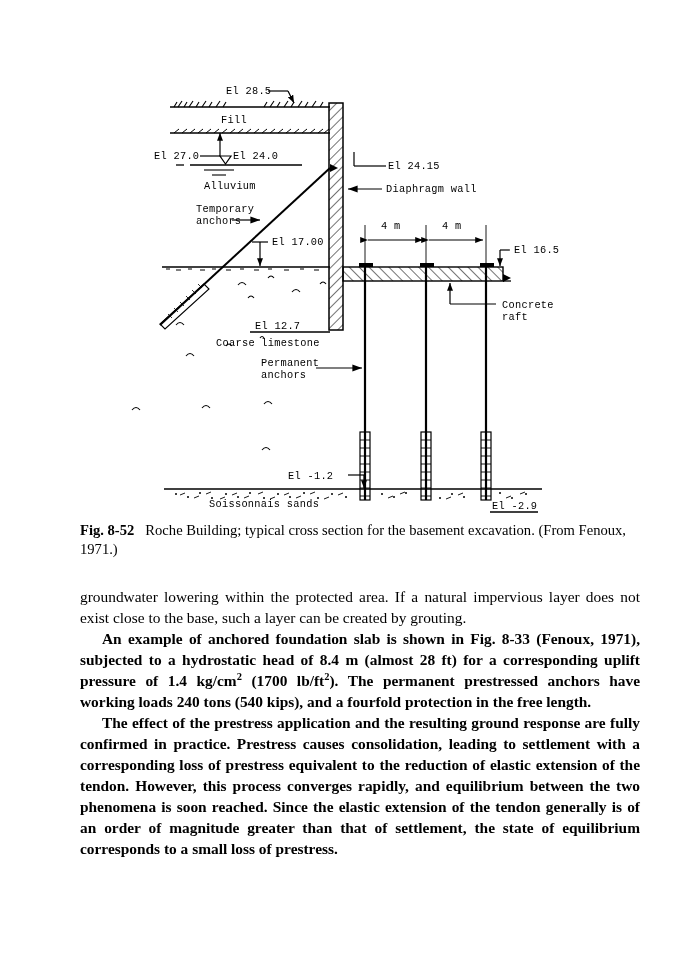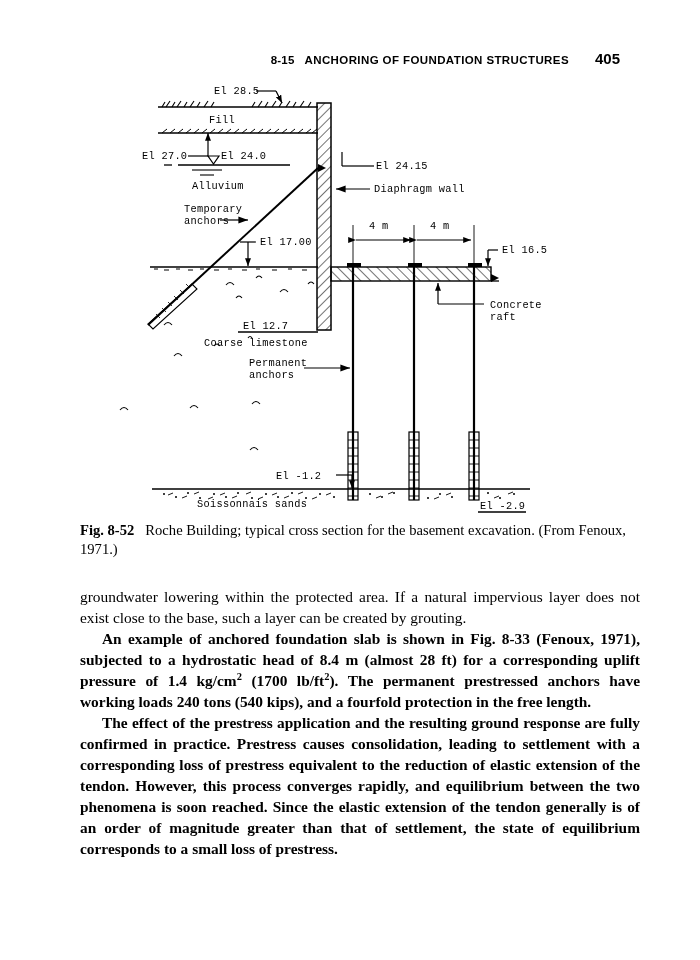--- a/index.html
+++ b/index.html
@@ -45,21 +45,21 @@
   }
   .runhead .pageno {
     font-size: 15px;
     font-weight: bold;
     margin-left: 26px;
   }
 
   
   .figure {
     position: absolute;
-    left: 80px;
+    left: 92px;
     top: 70px;
     width: 560px;
     height: 445px;
   }
   .figure svg { display: block; }
 
   .fig-caption {
     position: absolute;
     left: 80px;
     top: 521px;
@@ -92,25 +92,20 @@
     font-size: 10.3px;
     letter-spacing: 0.3px;
     white-space: pre;
   }
 </style>
 </head>
 <body>
 
 <div class="page">
 
-  <div class="runhead">
-    <span class="sect">8-15</span>
-    <span class="title">ANCHORING OF FOUNDATION STRUCTURES</span>
-    <span class="pageno">405</span>
-  </div>
 
   <div class="figure">
     <svg width="560" height="445" viewBox="0 0 560 445">
       <defs>
 
         <pattern id="hatch" width="7" height="7" patternUnits="userSpaceOnUse" patternTransform="rotate(45)">
           <line x1="0" y1="0" x2="0" y2="7" stroke="#000" stroke-width="1.1"></line>
         </pattern>
         <pattern id="hatchR" width="7" height="7" patternUnits="userSpaceOnUse" patternTransform="rotate(-45)">
           <line x1="0" y1="0" x2="0" y2="7" stroke="#000" stroke-width="1.1"></line>

